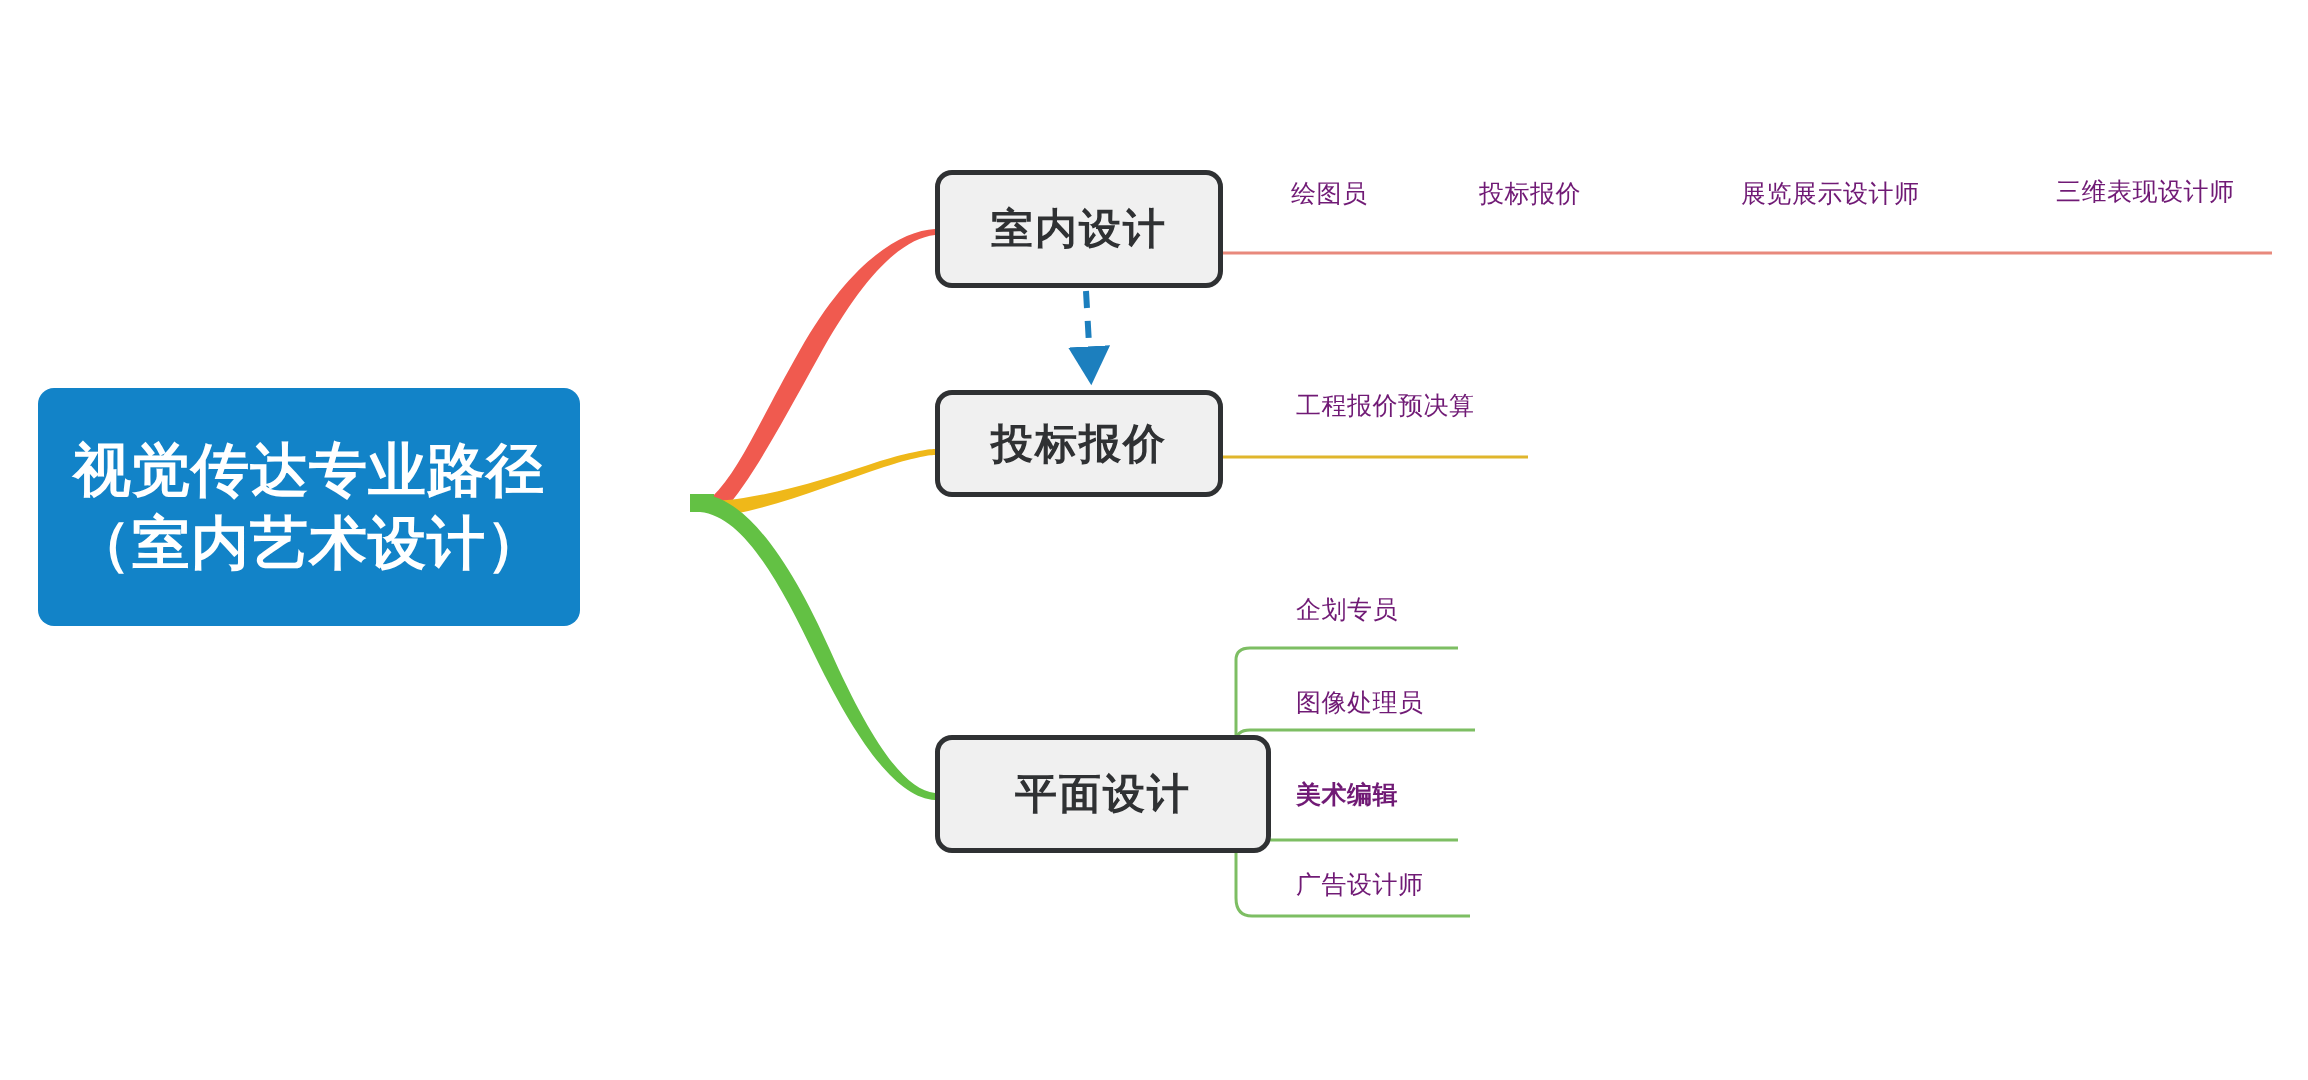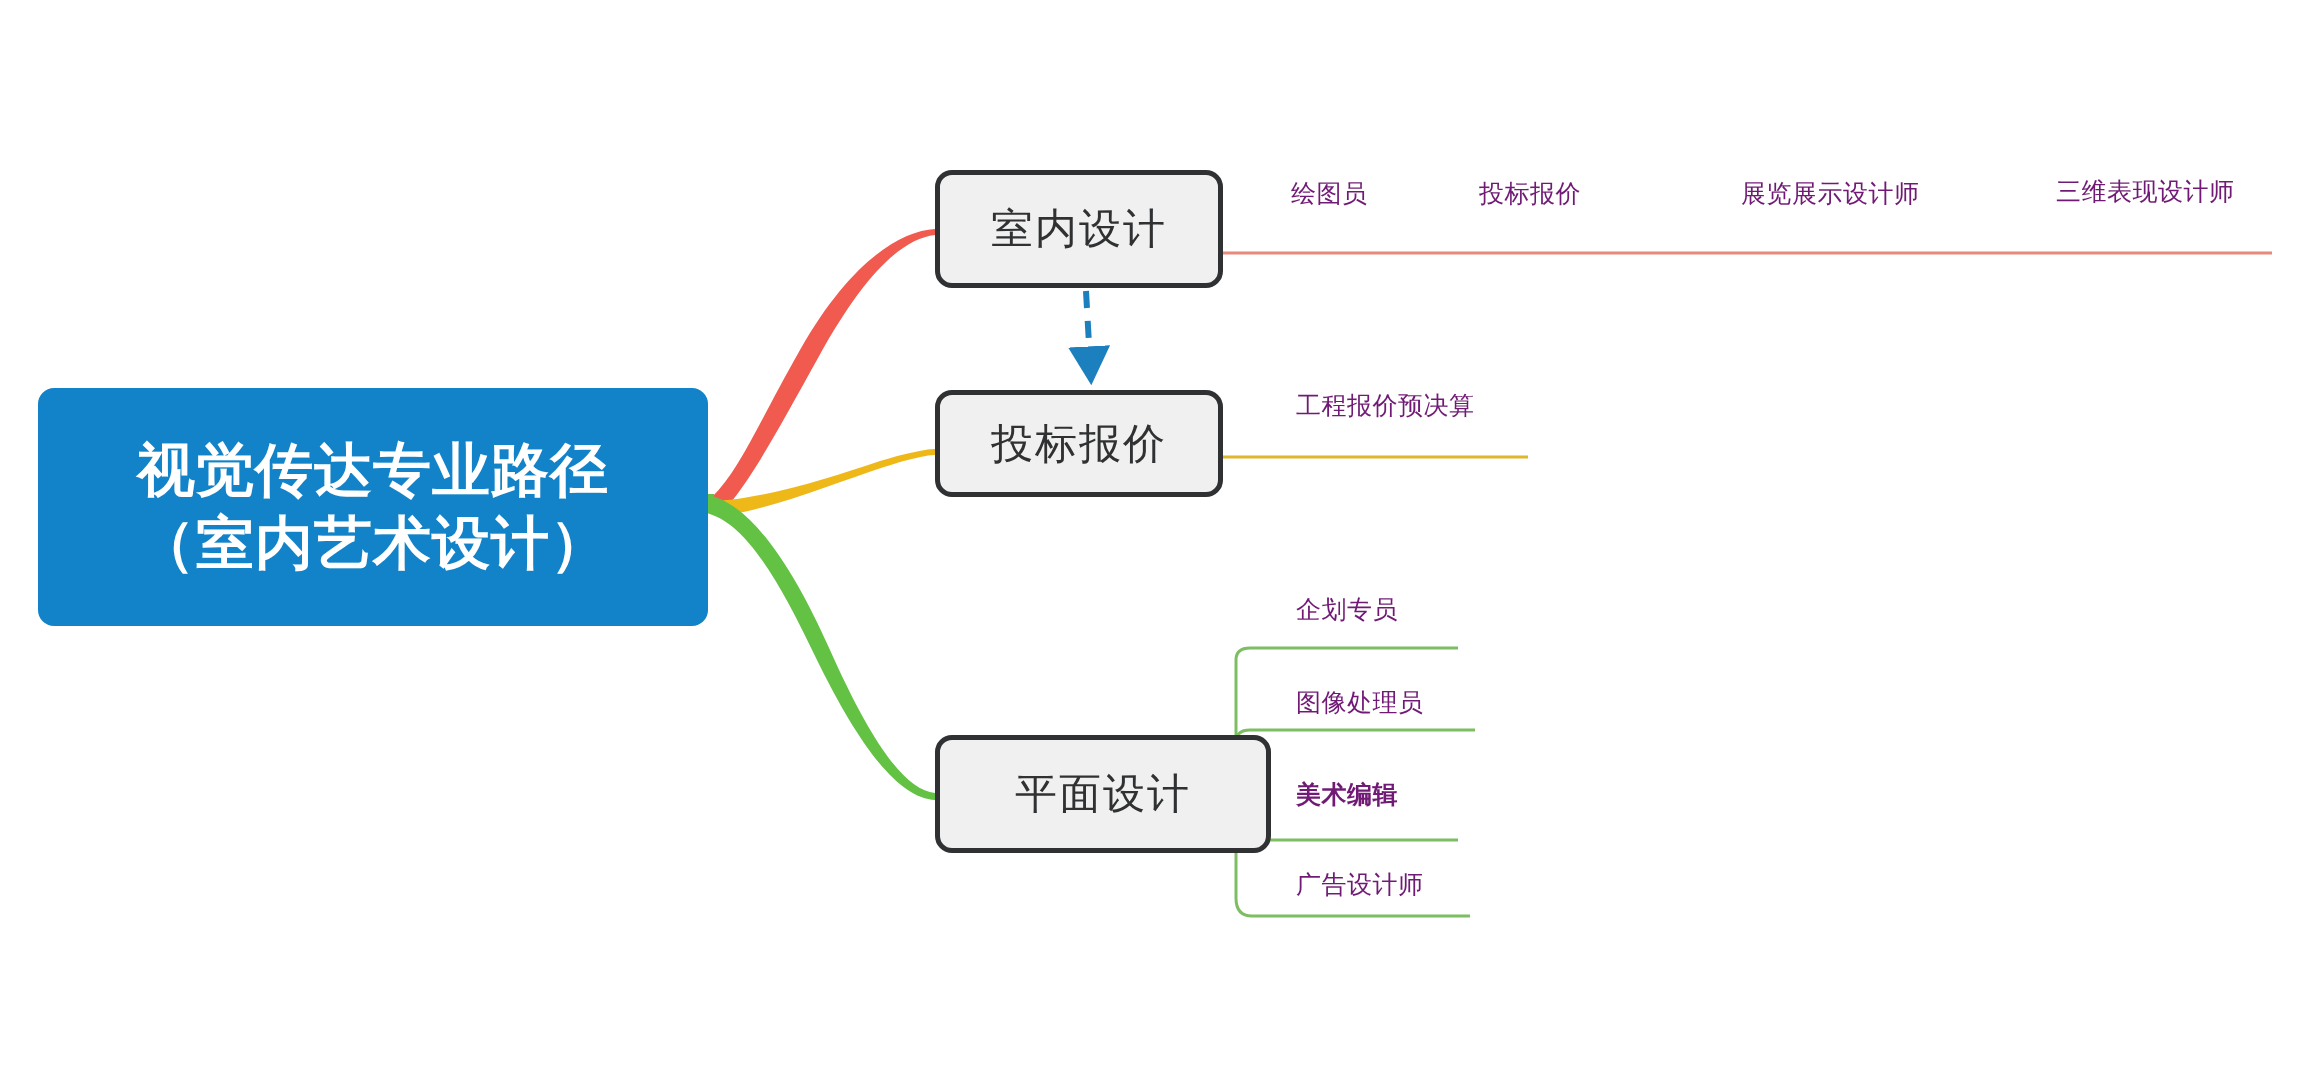--- a/index.html
+++ b/index.html
@@ -28,21 +28,21 @@
     width: 2308px;
     height: 1080px;
     pointer-events: none;
   }
 
   
   .root-node {
     position: absolute;
     left: 38px;
     top: 388px;
-    width: 670px;
+    width: 542px;
     height: 238px;
     background: #1283C8;
     border-radius: 16px;
     display: flex;
     align-items: center;
     justify-content: center;
     box-sizing: border-box;
     z-index: 5;
   }
   .root-label {
@@ -63,21 +63,21 @@
     border-radius: 17px;
     display: flex;
     align-items: center;
     justify-content: center;
     box-sizing: border-box;
     z-index: 5;
   }
   .topic-label {
     color: #2F3133;
     font-size: 42px;
-    font-weight: normal;
+    font-weight: bold;
     letter-spacing: 2px;
     white-space: nowrap;
   }
 
   #topic-0 { left: 935px; top: 170px;  width: 288px; height: 118px; }
   #topic-1 { left: 935px; top: 390px;  width: 288px; height: 107px; }
   #topic-2 { left: 935px; top: 735px;  width: 336px; height: 118px; }
 
   
   .leaf-label {

